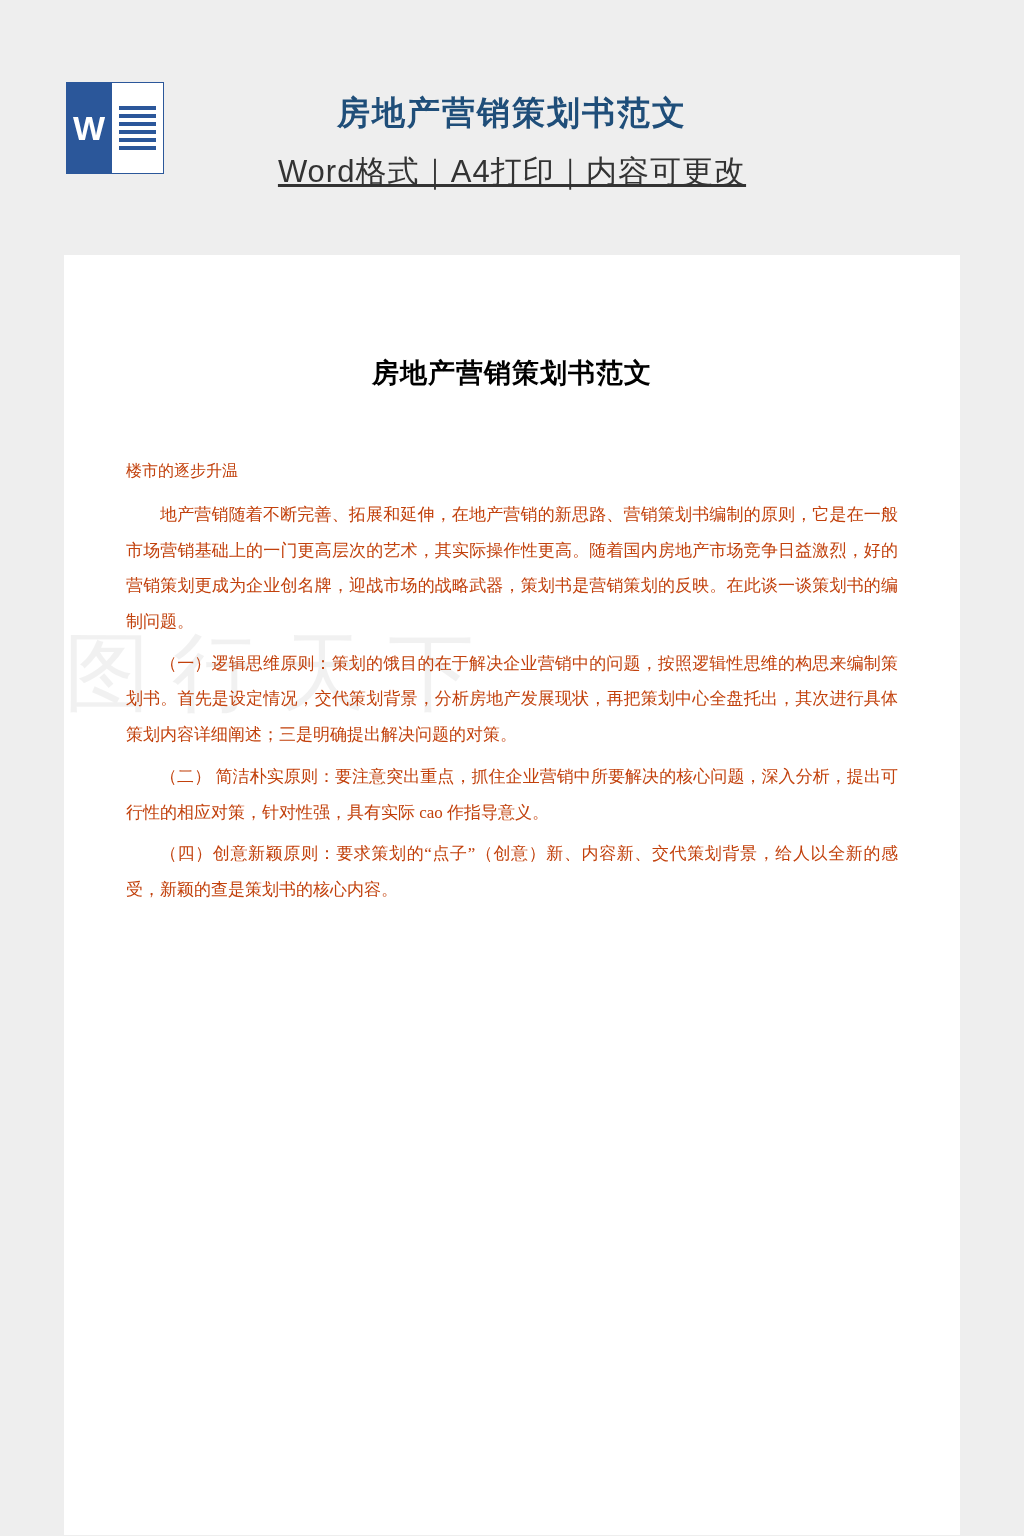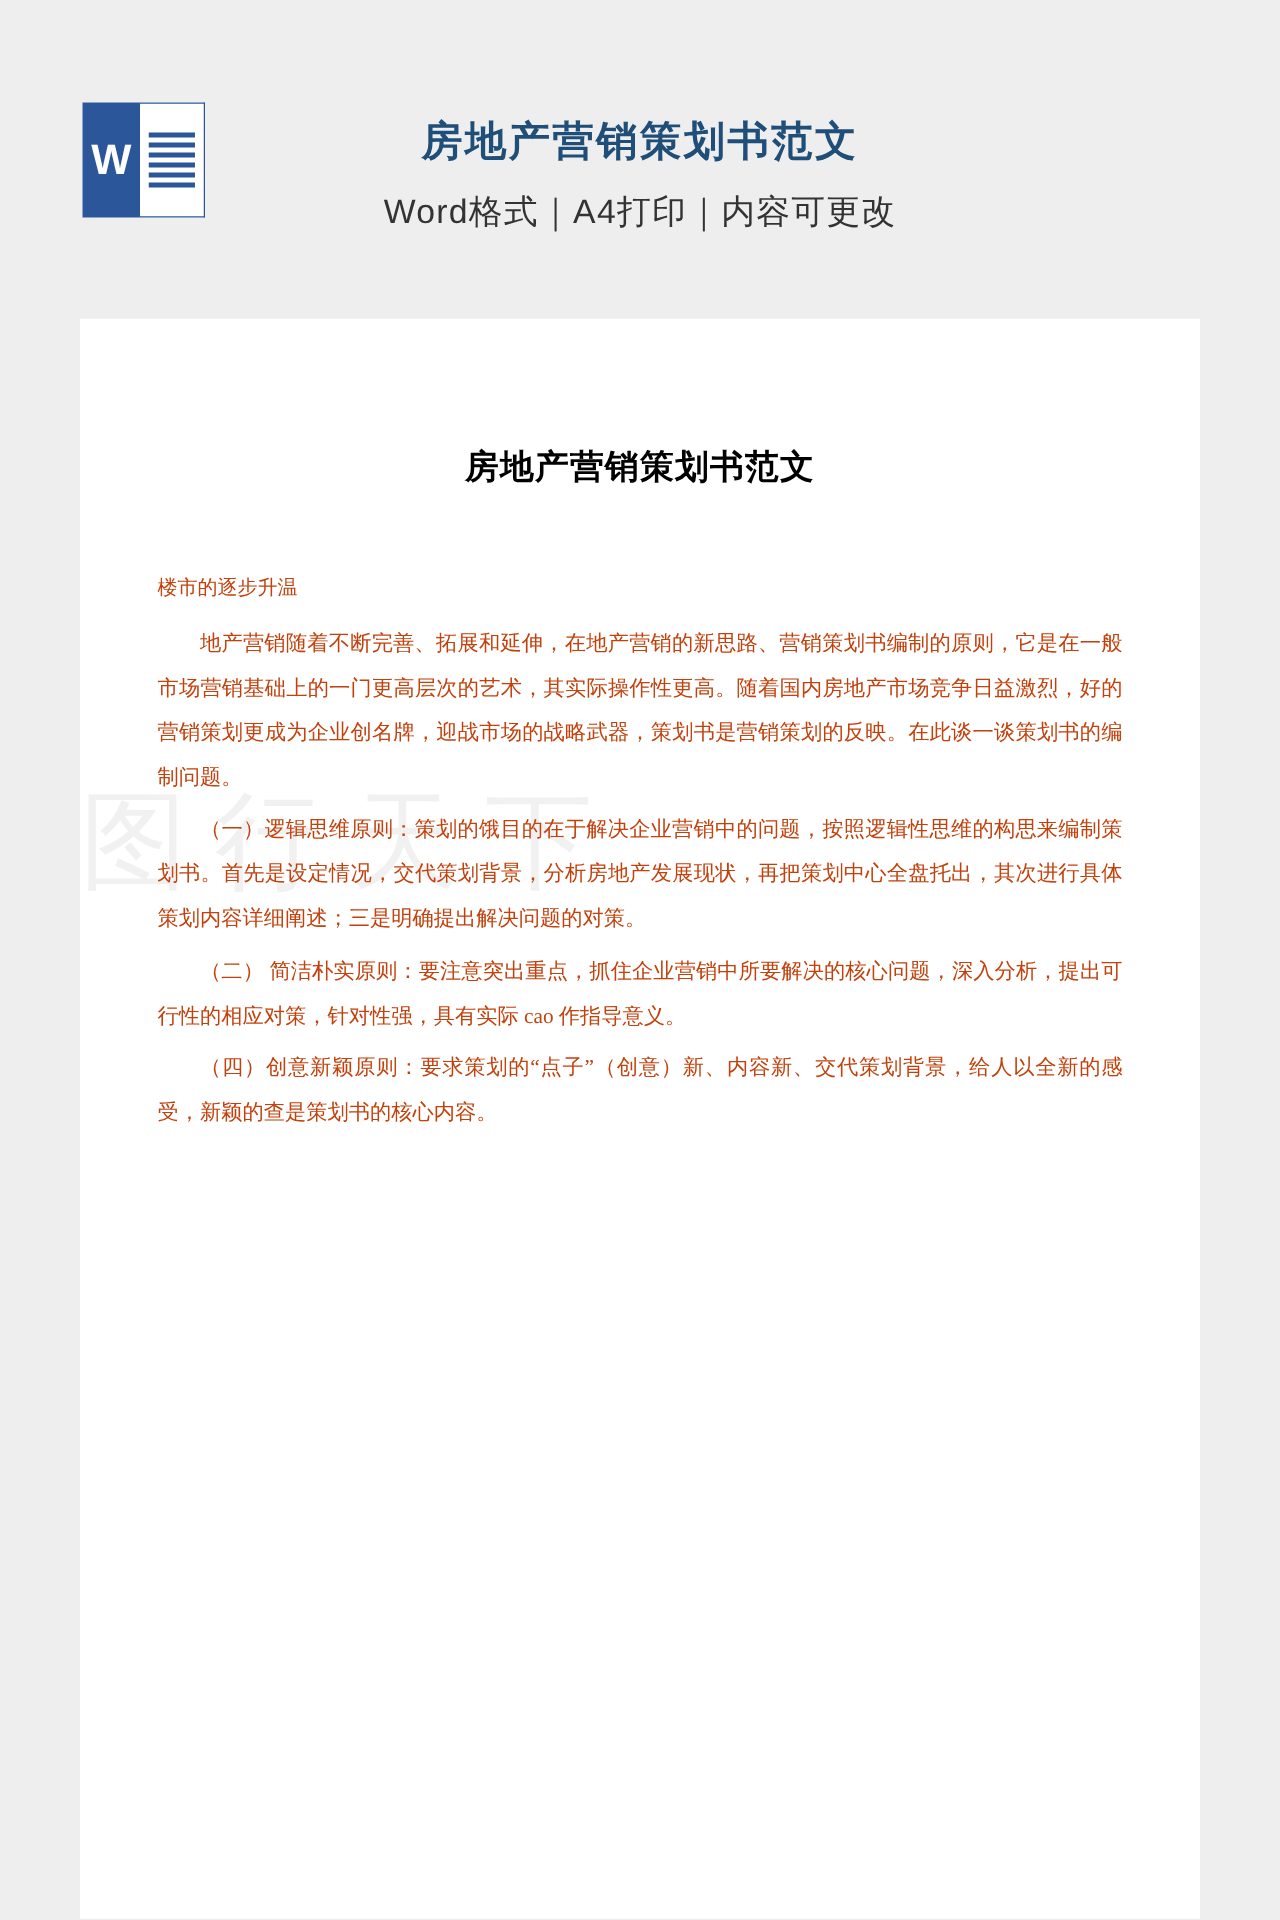--- a/index.html
+++ b/index.html
@@ -72,23 +72,24 @@
     font-family: "Liberation Sans", sans-serif;
     font-weight: bold;
     font-size: 33px;
     color: #1f4e79;
     letter-spacing: 2px;
     line-height: 1.3;
   }
   .header-sub {
     margin-top: 16px;
     font-family: "Liberation Sans", sans-serif;
-    font-size: 27px;
+    font-size: 31px;
     color: #333333;
     letter-spacing: 1px;
+    text-decoration: underline;
   }
   
   .sheet {
     position: relative;
     margin: 0 auto;
     width: 896px;
     background: #ffffff;
     min-height: 1280px;
     padding: 0;
     box-sizing: border-box;

